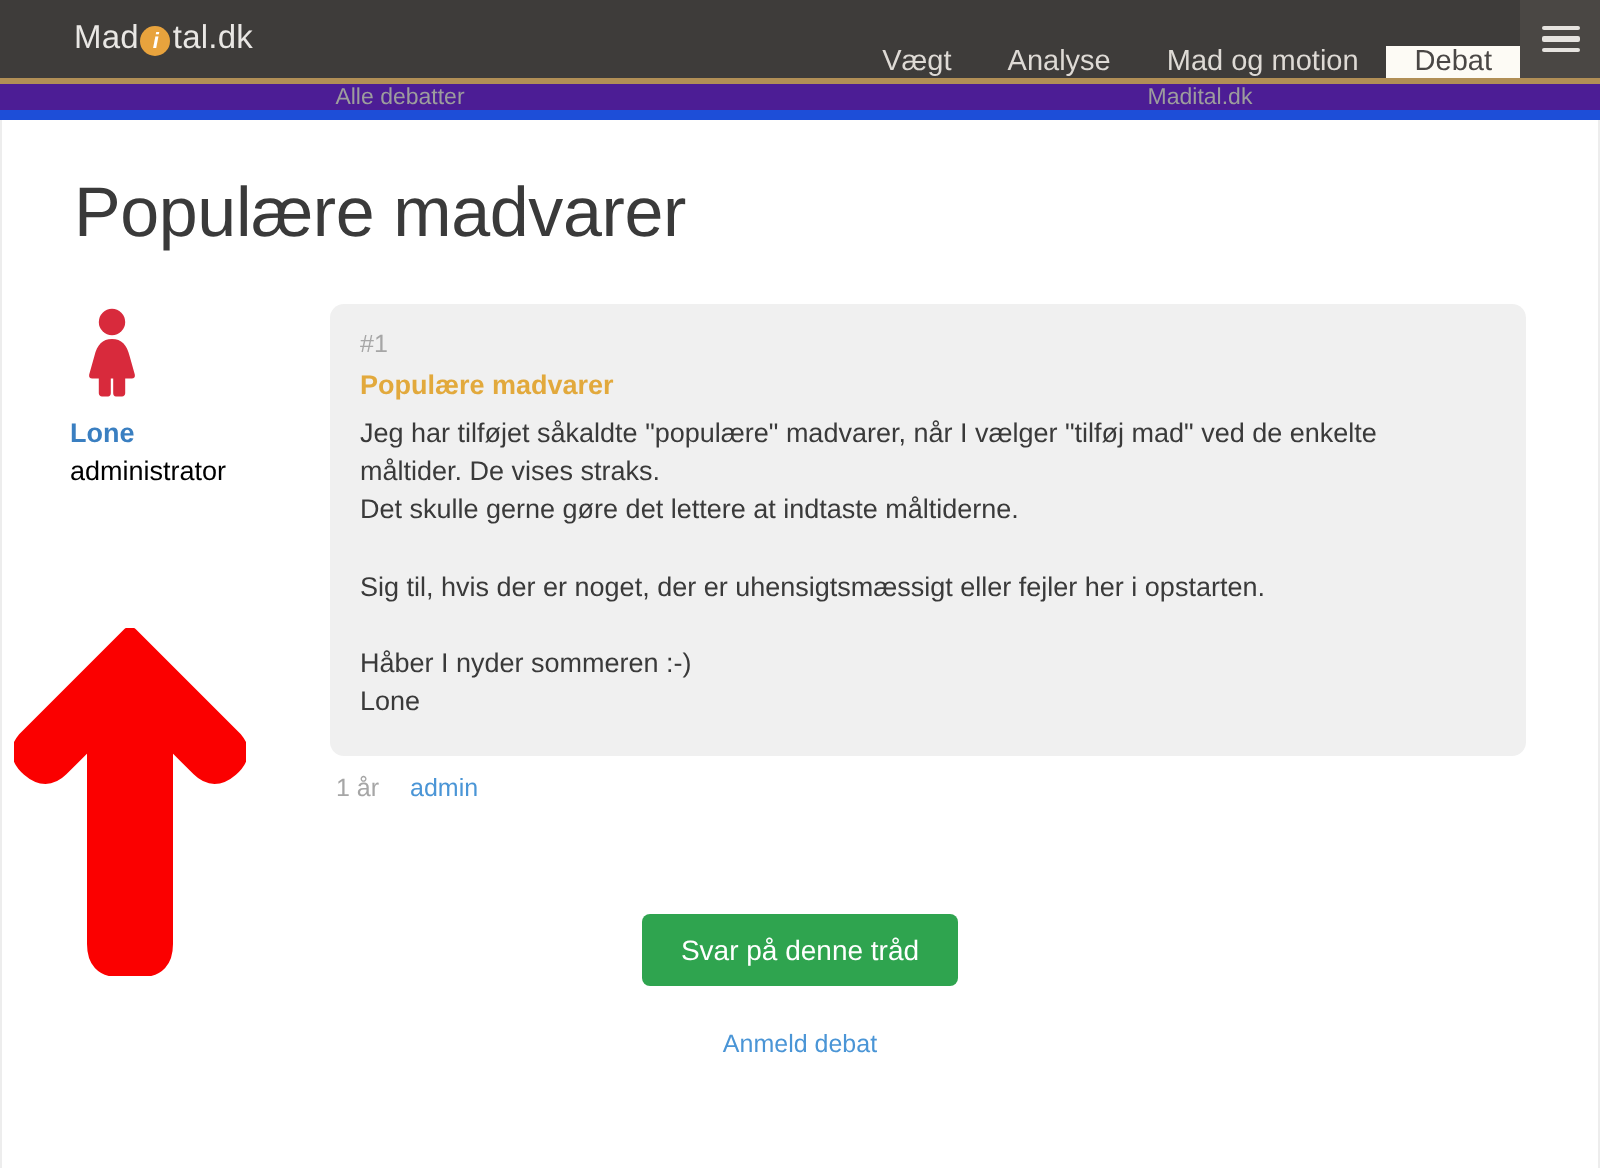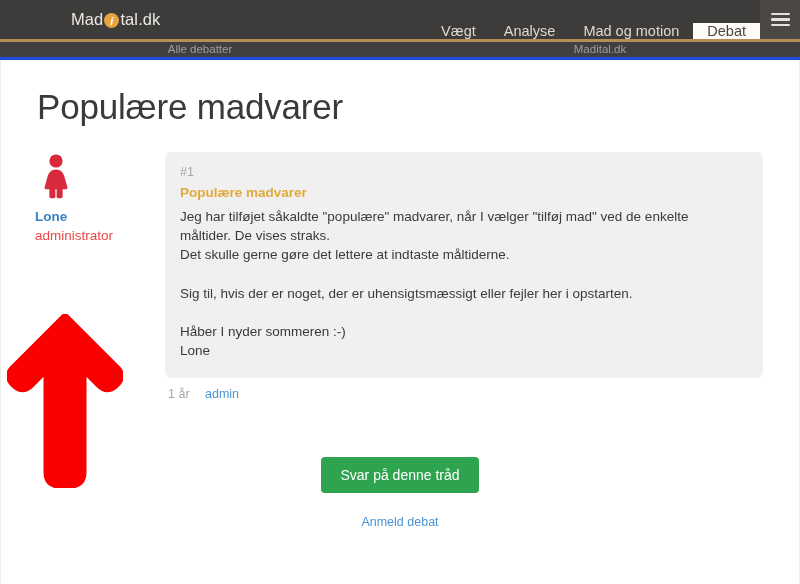--- a/index.html
+++ b/index.html
@@ -28,21 +28,20 @@
     z-index: 5;
   }
   .brand {
     display: flex;
     align-items: center;
     padding: 0 0 0 37px;
     font-size: 16.5px;
     color: #e9e7e4;
     letter-spacing: .1px;
     white-space: nowrap;
-    margin-left: 34px;
   }
   .brand .dot {
     display: inline-flex;
     align-items: center;
     justify-content: center;
     width: 15px;
     height: 15px;
     border-radius: 50%;
     background: #e8a33d;
     color: #fff;
@@ -94,22 +93,22 @@
   .gold-rule {
     height: 3px;
     background: #b18f56;
     position: relative;
     z-index: 4;
   }
 
   
   .subnav {
     height: 18px;
-    background: #404040;
-    border-bottom: 3px solid #1d4ed8;
+    background: #4c1d95;
+    border-bottom: 5px solid #1d4ed8;
     position: relative;
     z-index: 3;
   }
   .subnav-item {
     position: absolute;
     top: 1px;
     font-size: 11.5px;
     color: #9d9d9d;
     transform: translateX(-50%);
     cursor: pointer;
@@ -166,21 +165,21 @@
   }
   .author-name {
     font-size: 13.5px;
     font-weight: bold;
     color: #3a7fc1;
     cursor: pointer;
     margin-bottom: 4px;
   }
   .author-role {
     font-size: 13.5px;
-    color: #ef4444;
+    color: #000000;
   }
 
   .post-col {
     flex: 1;
     min-width: 0;
   }
   .post {
     background: #f0f0f0;
     border-radius: 7px;
     padding: 13px 20px 18px 15px;

